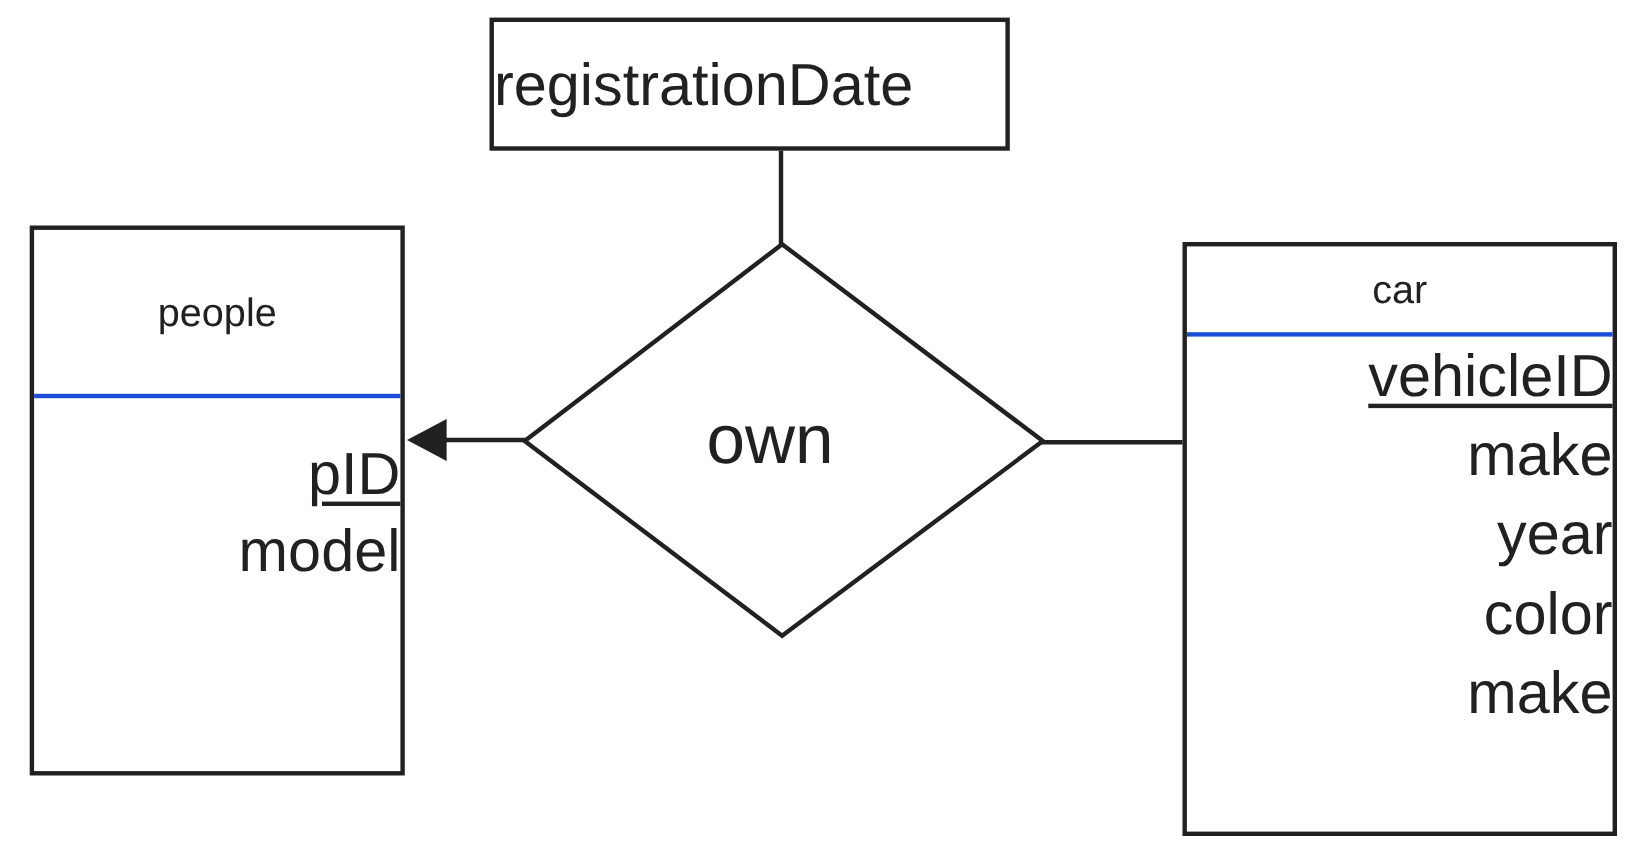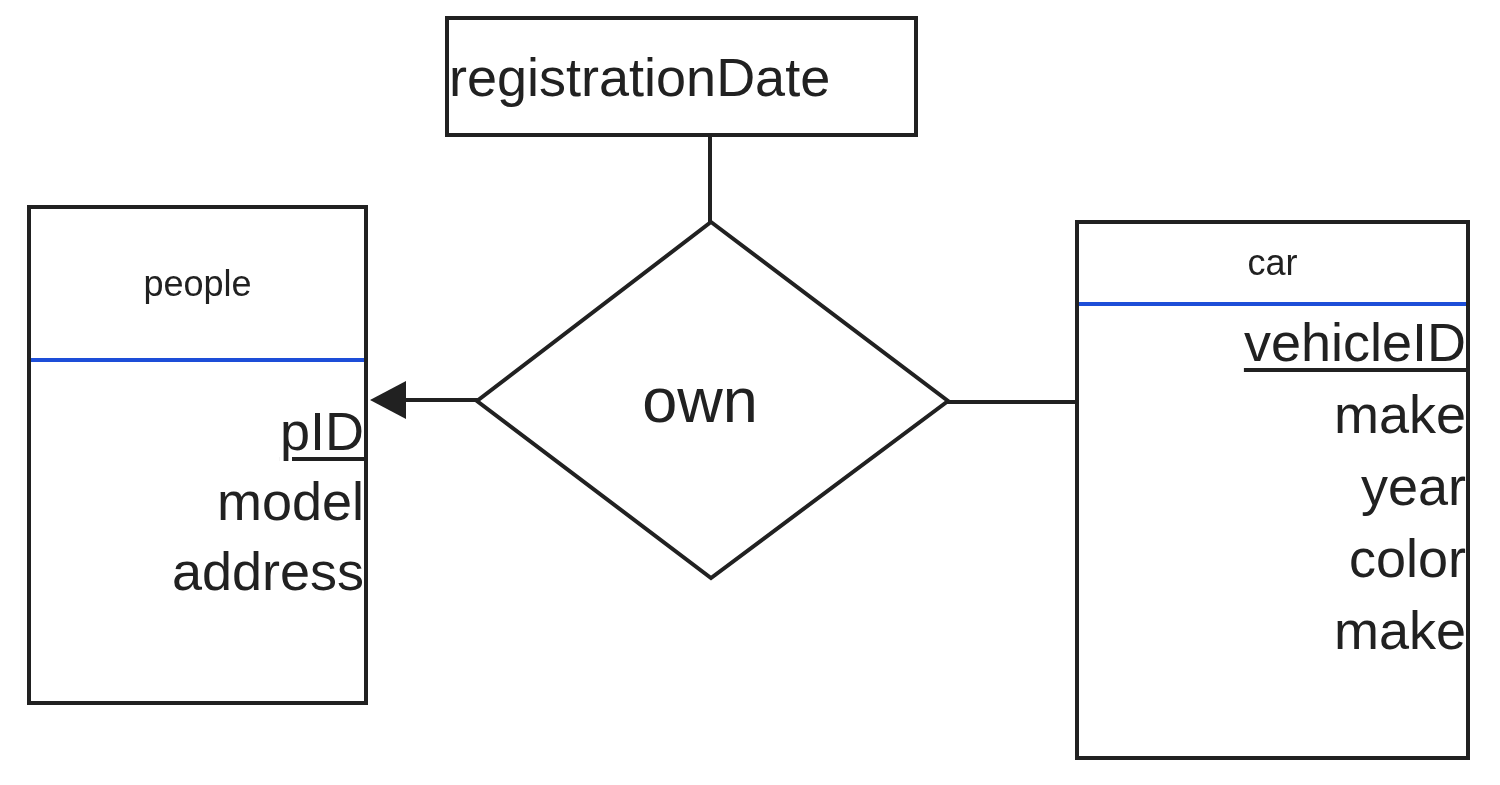--- a/index.html
+++ b/index.html
@@ -117,21 +117,20 @@
 
   <div class="rel-label">own</div>
 
   <div class="node entity entity-people">
     <div class="entity-header">
       <span>people</span>
     </div>
     <div class="entity-attrs">
       <div class="attr-row key">pID</div>
       <div class="attr-row">model</div>
-      <div class="attr-row">address</div>
     </div>
   </div>
 
   <div class="node entity entity-car">
     <div class="entity-header">
       <span>car</span>
     </div>
     <div class="entity-attrs">
       <div class="attr-row key">vehicleID</div>
       <div class="attr-row">make</div>

